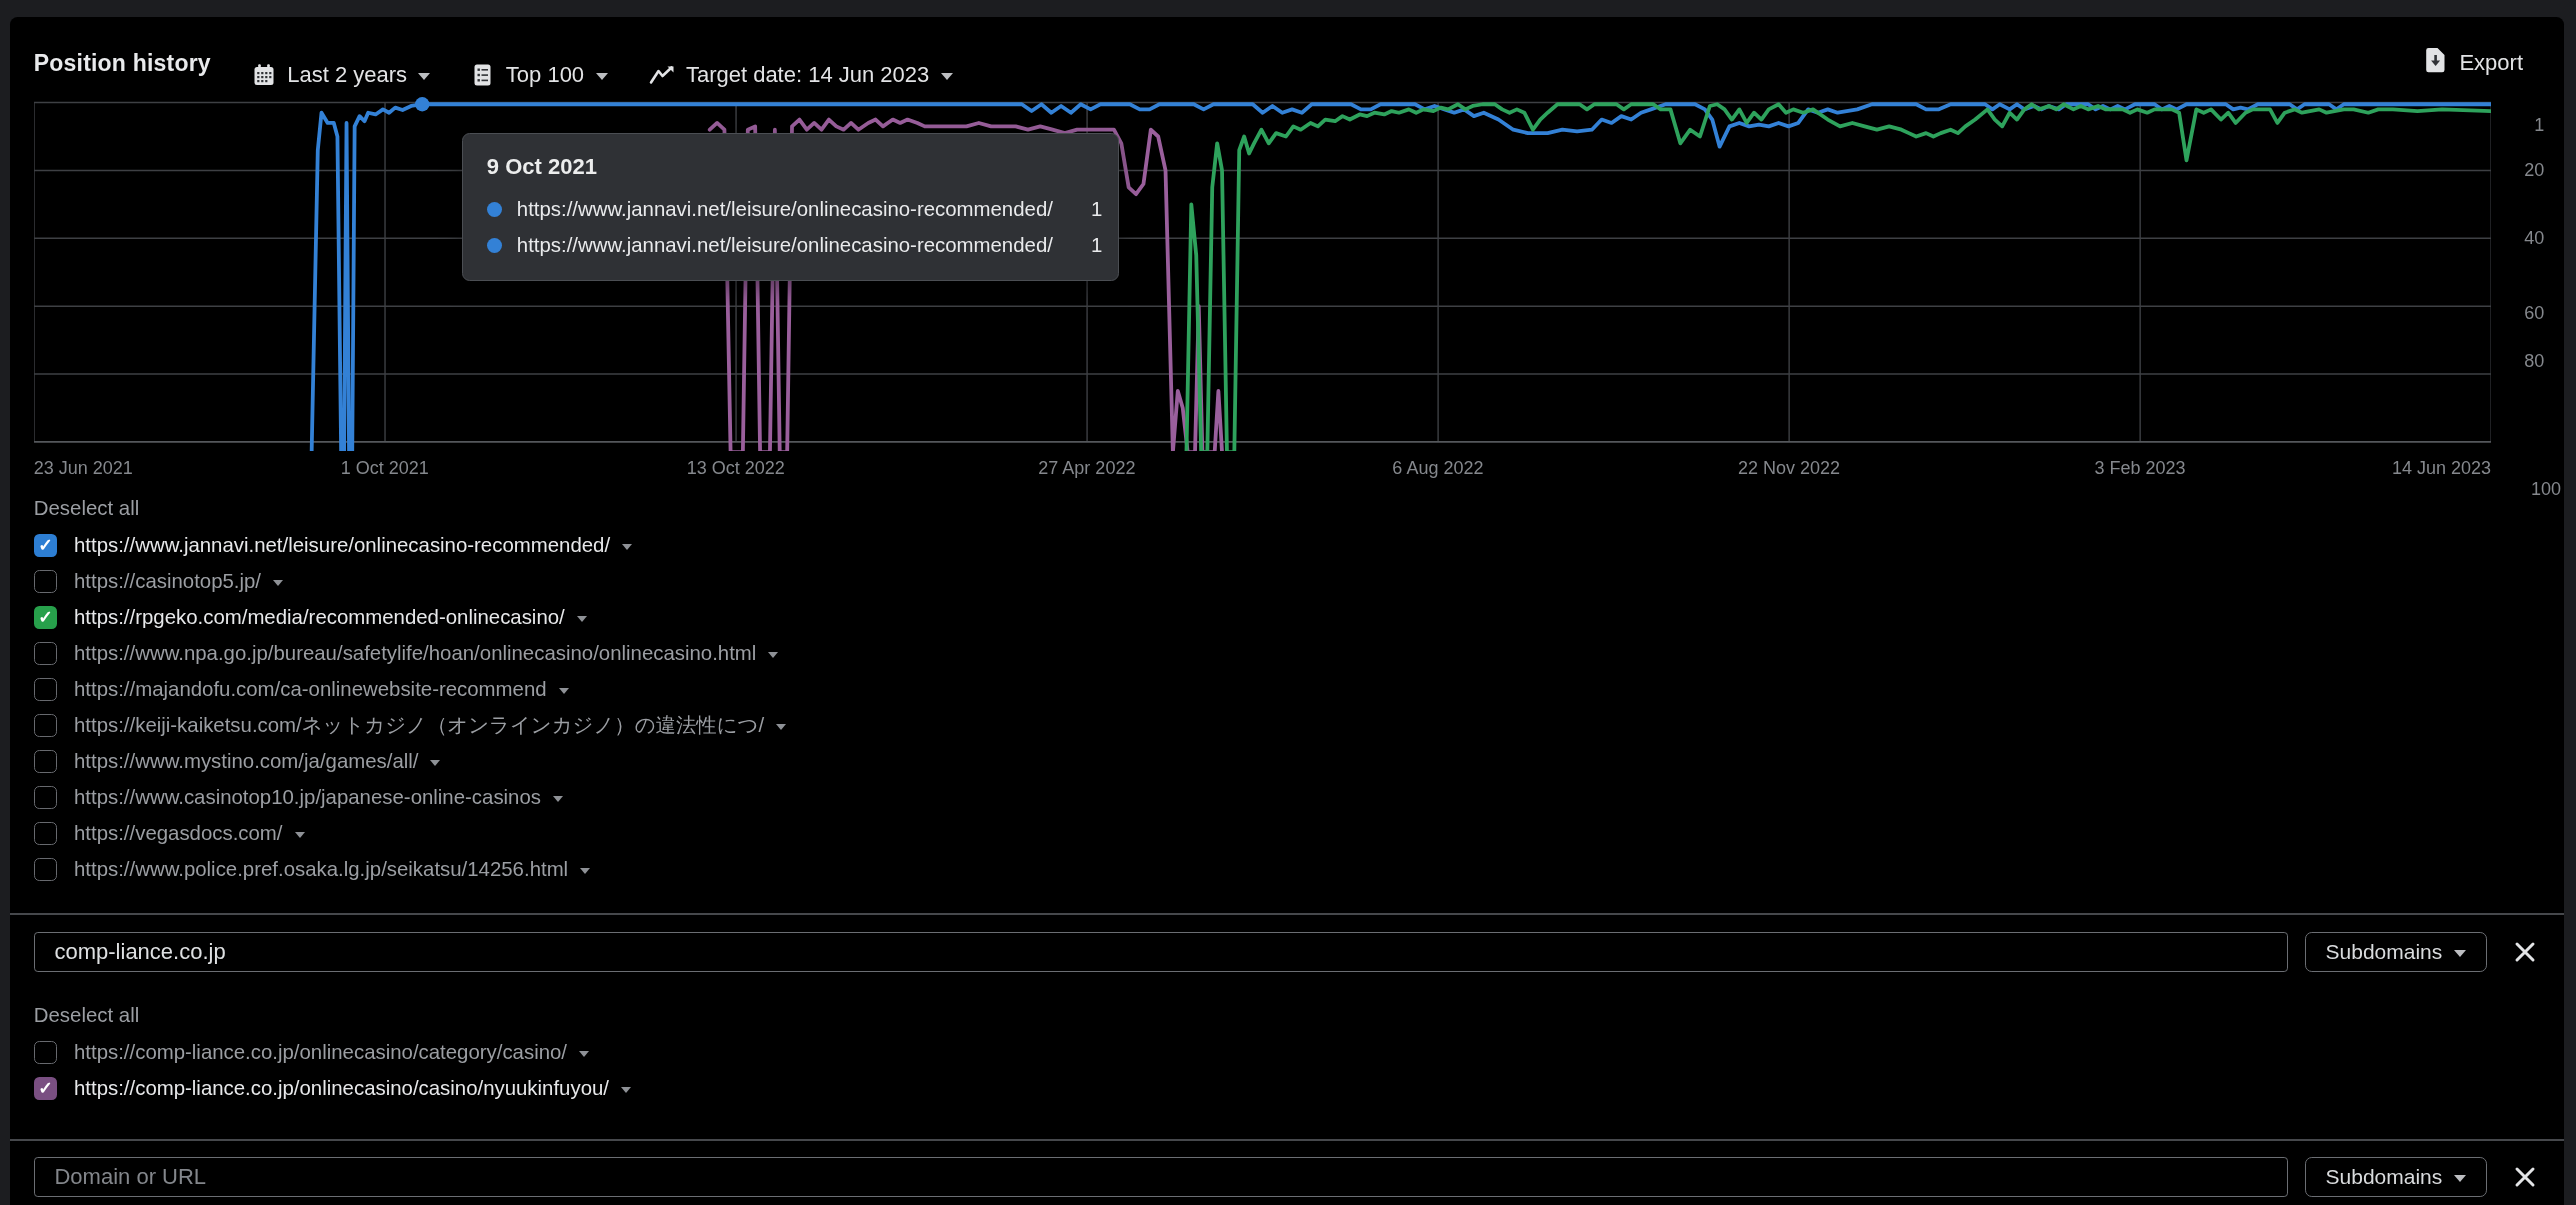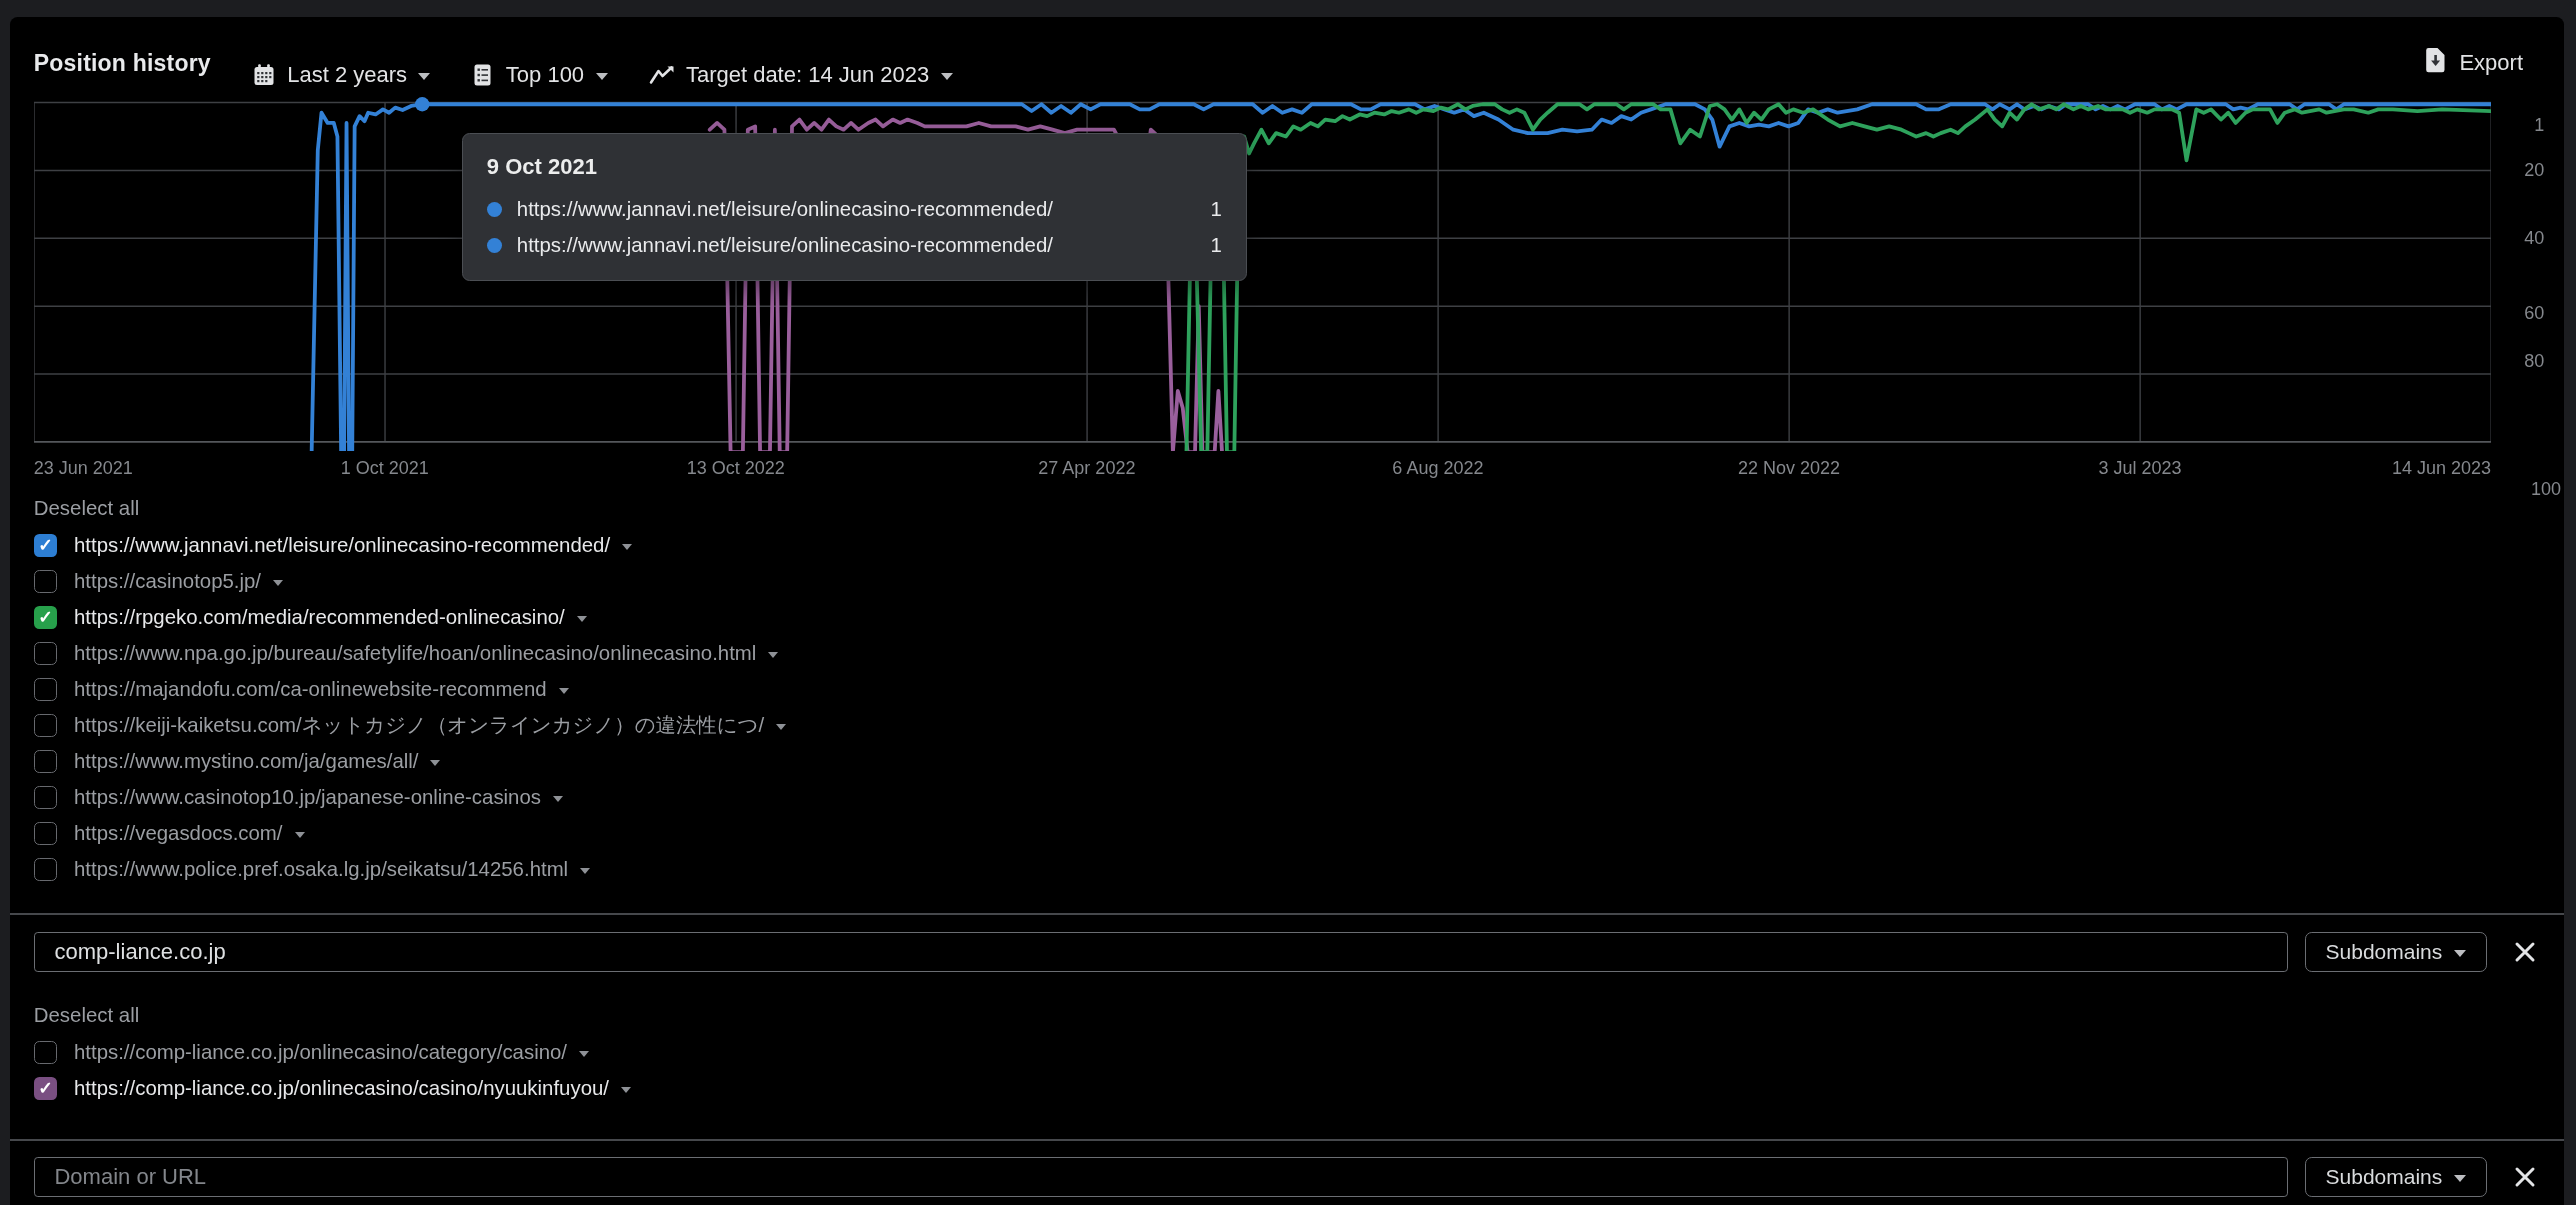--- a/index.html
+++ b/index.html
@@ -21,21 +21,21 @@
   .plot{flex:1;position:relative;}
   .plot svg{display:block;width:100%;height:356px;}
   .xlabels{position:relative;height:33px;margin-top:1px;}
   .xlab{position:absolute;top:6px;font-size:18px;color:#85888d;transform:translateX(-50%);white-space:nowrap;}
   .xlab.first{transform:none;}
   .xlab.last{transform:translateX(-100%);}
   .ylabels{width:73px;position:relative;flex:none;}
   .ylab{position:absolute;right:19.7px;font-size:18px;color:#85888d;}
   .ylab.bottom{right:3px;}
   
-  .tooltip{position:absolute;left:428px;top:38px;width:785px;background:#2f3135;
+  .tooltip{position:absolute;left:428px;top:38px;width:657px;background:#2f3135;
     border:1.5px solid #4b4e53;border-radius:7.6px;padding:19.7px 24px 23px 24px;z-index:6;
     box-shadow:0 7.6px 21px rgba(0,0,0,.4);}
   .tt-date{font-size:22px;font-weight:700;color:#eceded;margin-bottom:18px;}
   .tt-row{display:flex;align-items:center;gap:15px;margin-top:13.6px;font-size:20.4px;color:#e9eaec;}
   .tt-dot{width:15px;height:15px;border-radius:50%;flex:none;}
   .tt-url{flex:1;white-space:nowrap;}
   .tt-val{margin-left:23px;}
   
   .lists{padding:0 24px;flex:none;}
   .deselect{font-size:20.4px;color:#9b9ea3;margin-top:12px;cursor:pointer;display:inline-block;}
@@ -162,21 +162,21 @@
           <circle cx="511.92" cy="12.24" r="9.5" fill="#3381d6"></circle>
         </svg>
 
       <div class="xlabels" id="xlabels">
           <span class="xlab first" style="left: 0%;">23 Jun 2021</span>
           <span class="xlab" style="left: 14.2857%;">1 Oct 2021</span>
           <span class="xlab" style="left: 28.5714%;">13 Oct 2022</span>
           <span class="xlab" style="left: 42.8571%;">27 Apr 2022</span>
           <span class="xlab" style="left: 57.1429%;">6 Aug 2022</span>
           <span class="xlab" style="left: 71.4286%;">22 Nov 2022</span>
-          <span class="xlab" style="left: 85.7143%;">3 Jul 2023</span>
+          <span class="xlab" style="left: 85.7143%;">3 Feb 2023</span>
           <span class="xlab last" style="left: 100%;">14 Jun 2023</span>
         </div>
 
       <div class="tooltip">
         <div class="tt-date">9 Oct 2021</div>
         <div id="tt-rows">
             <div class="tt-row">
               <span class="tt-dot" style="background: rgb(51, 129, 214);"></span>
               <span class="tt-url">https://www.jannavi.net/leisure/onlinecasino-recommended/</span>
               <span class="tt-val">1</span>

